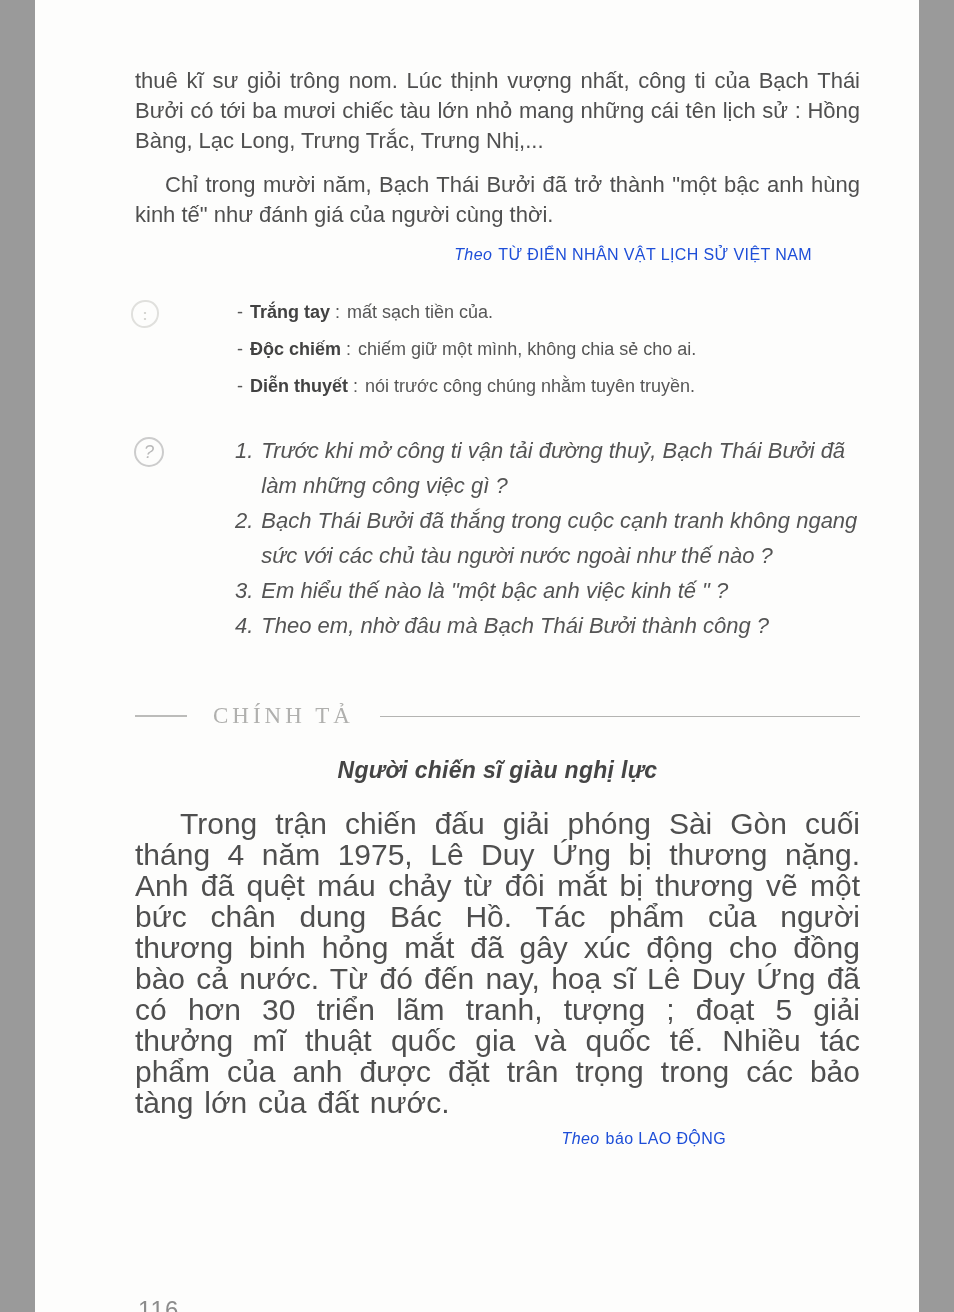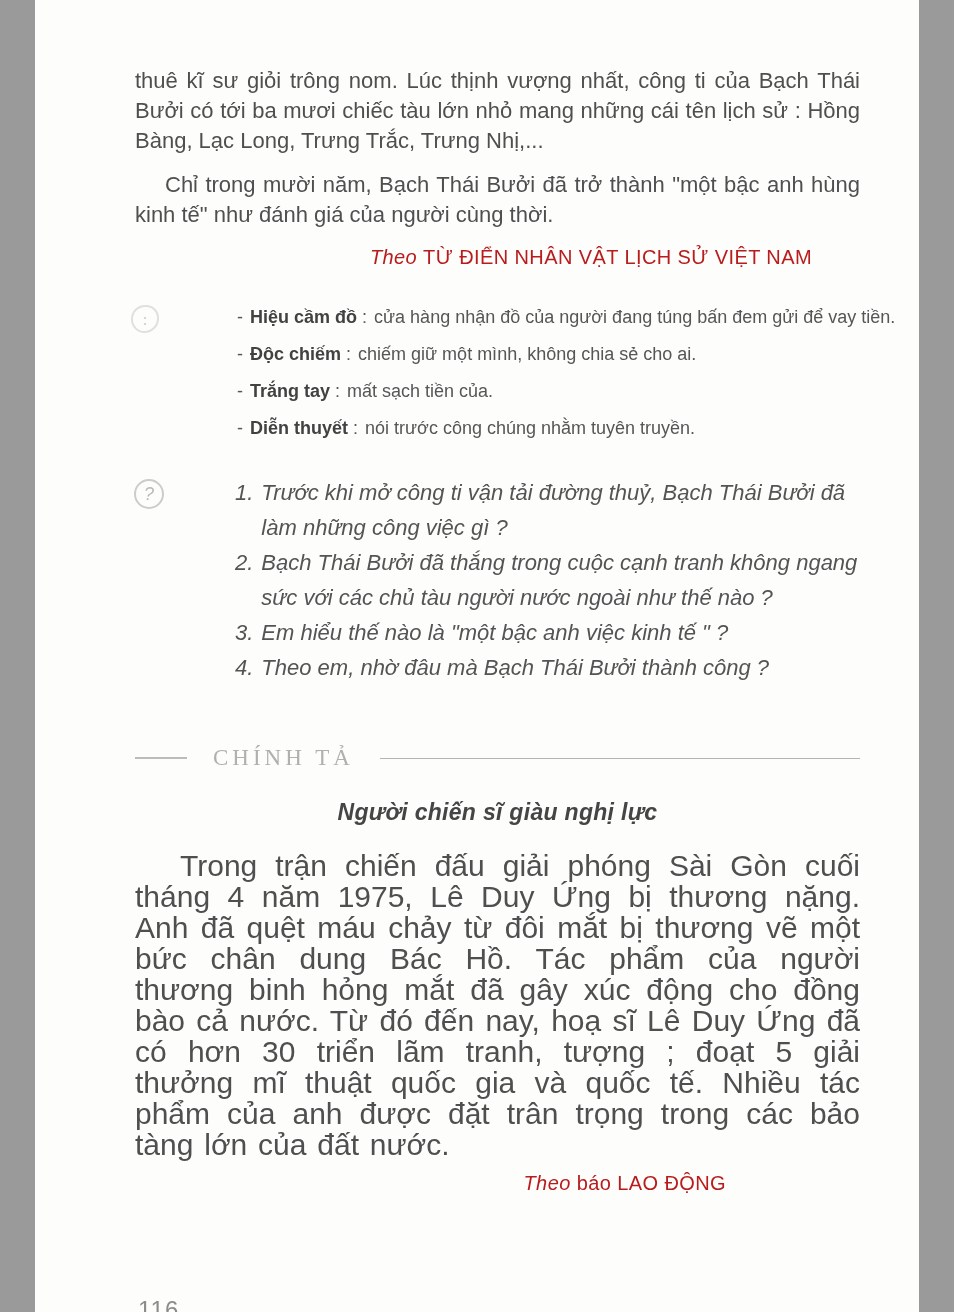--- a/index.html
+++ b/index.html
@@ -19,22 +19,22 @@
   .para {
     font-size:22px; line-height:30px;
     text-align:justify;
     color:#4f4f4f;
   }
   .para.indent { text-indent:30px; margin-top:14px; }
 
   .attribution {
     margin-top:16px;
     text-align:right;
-    font-size:20px;
-    color:#b91c1c;
+    font-size:16px;
+    color:#1d4ed8;
     letter-spacing:0.4px;
   }
   .attribution.src1 { padding-right:48px; }
   .attribution .prefix { font-style:italic; margin-right:6px; }
 
   
   .glossary {
     position:relative;
     margin-top:30px;
     padding-left:102px;
@@ -144,27 +144,24 @@
     <div class="attribution src1">
       <span class="prefix">Theo</span><span>TỪ ĐIỂN NHÂN VẬT LỊCH SỬ VIỆT NAM</span>
     </div>
 
     <div class="glossary">
       <div class="glossary-icon">
           <span>:</span>
         </div>
 
       <div class="glossary-item">
-        <span class="bullet">-</span><strong class="term">Hiệu cầm đồ</strong><span class="sep">:</span><span class="def">cửa hàng nhận đồ của người đang túng bấn đem gửi để vay tiền.</span>
+        <span class="bullet">-</span><strong class="term">Trắng tay</strong><span class="sep">:</span><span class="def">mất sạch tiền của.</span>
       </div>
       <div class="glossary-item">
         <span class="bullet">-</span><strong class="term">Độc chiếm</strong><span class="sep">:</span><span class="def">chiếm giữ một mình, không chia sẻ cho ai.</span>
-      </div>
-      <div class="glossary-item">
-        <span class="bullet">-</span><strong class="term">Trắng tay</strong><span class="sep">:</span><span class="def">mất sạch tiền của.</span>
       </div>
       <div class="glossary-item">
         <span class="bullet">-</span><strong class="term">Diễn thuyết</strong><span class="sep">:</span><span class="def">nói trước công chúng nhằm tuyên truyền.</span>
       </div>
     </div>
 
     <div class="questions">
       <div class="question-icon">
           <span>?</span>
         </div>

